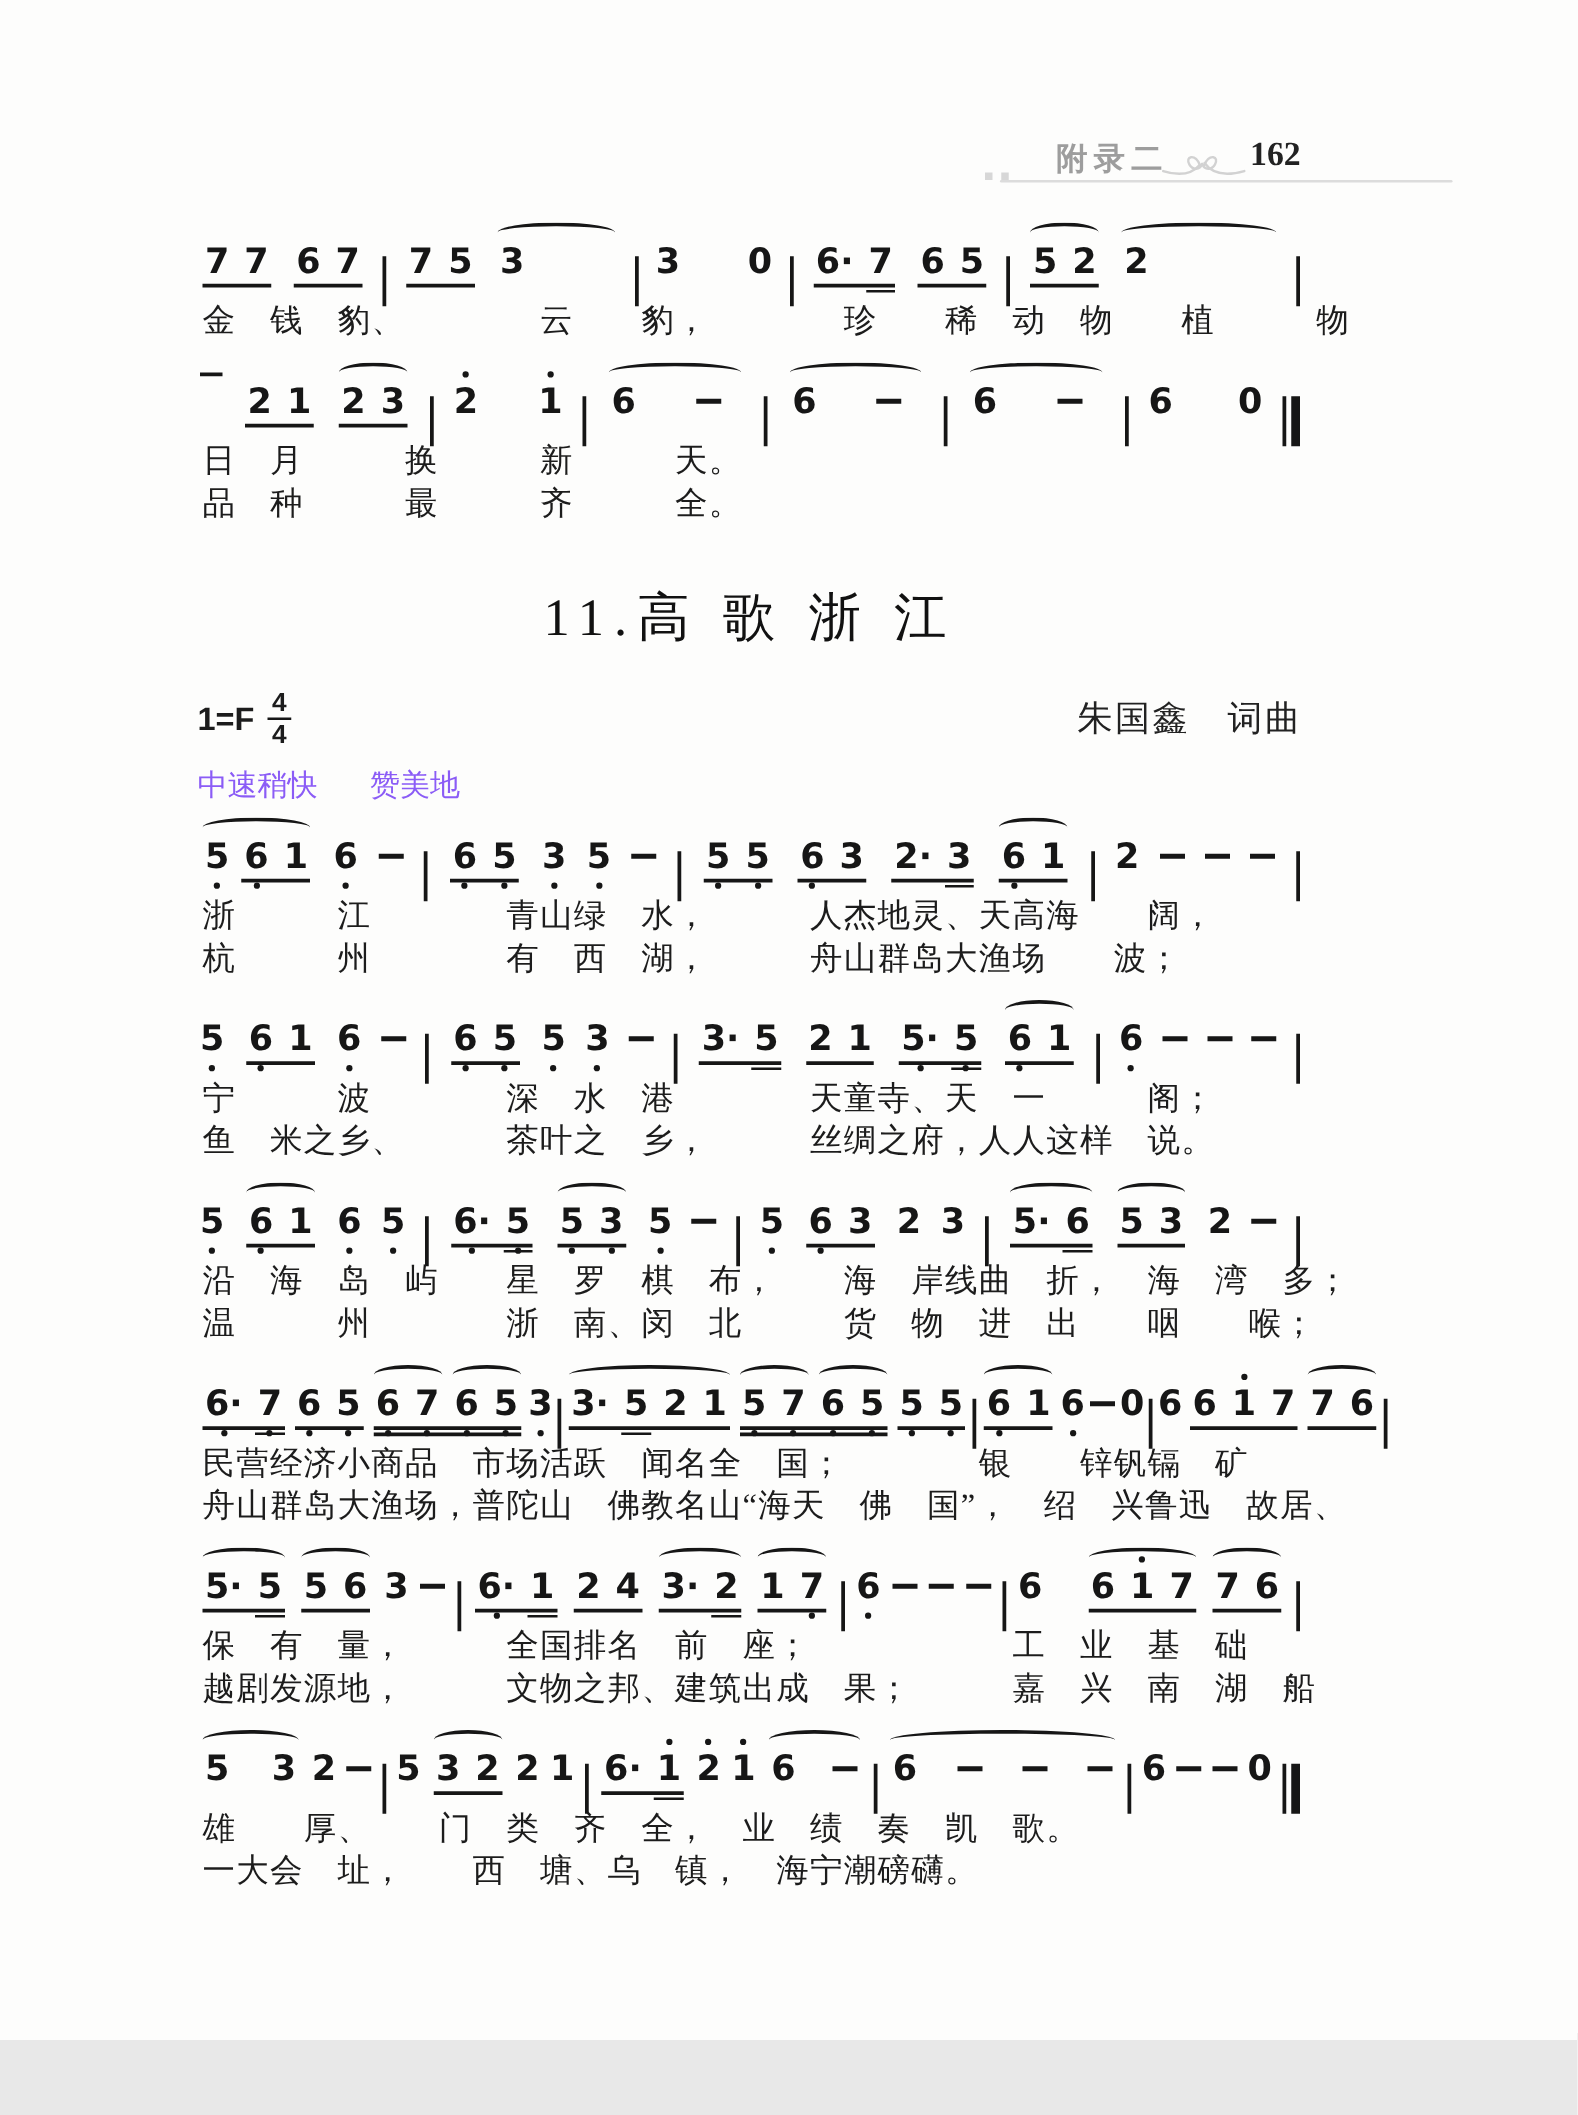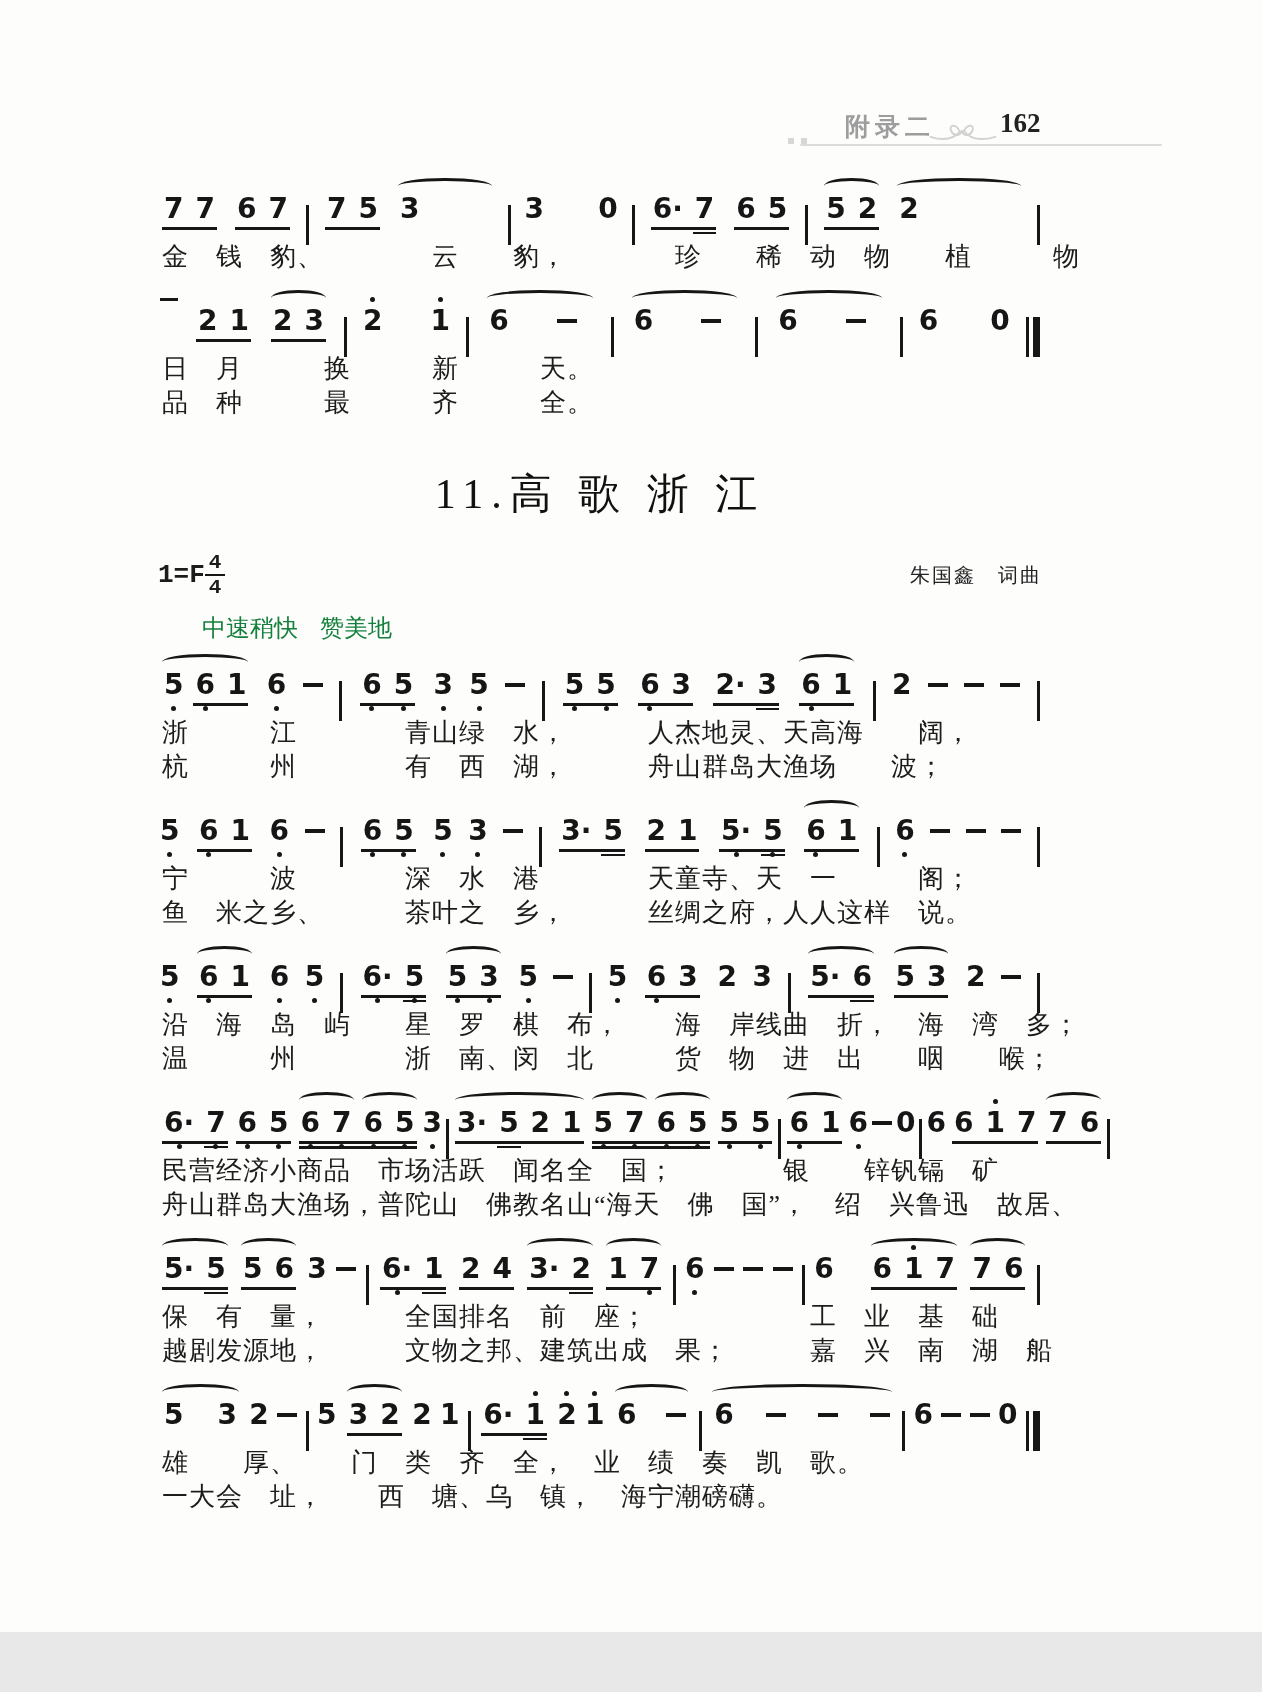--- a/index.html
+++ b/index.html
@@ -39,26 +39,26 @@
   .bline{width:3px;height:40px;background:#161616;display:block;}
   .bline.thick{width:7px;}
   .dashline{width:20px;height:3.5px;background:#161616;display:block;margin-top:14px;}
   .contline{width:18px;height:3px;background:#161616;display:block;margin-bottom:4px;}
   .spacer{display:inline-block;height:1px;}
   .lyr{font-size:26px;line-height:34px;white-space:pre;padding-left:4px;color:#1c1c1c;letter-spacing:1px;}
   
   .titleblk{text-align:center;margin:46px 0 30px 0;}
   .songtitle{font-size:42px;font-weight:normal;letter-spacing:8px;color:#111;}
   .metarow{display:flex;justify-content:space-between;align-items:center;margin-bottom:14px;}
-  .keysig{display:flex;align-items:center;font-family:Liberation Mono, monospace;font-weight:bold;font-size:26px;justify-content:center;}
+  .keysig{display:flex;align-items:center;font-family:Liberation Sans, sans-serif;font-weight:bold;font-size:26px;gap:10px;justify-content:center;}
   .meter{display:inline-flex;flex-direction:column;align-items:center;font-size:21px;line-height:21px;font-weight:bold;}
   .meter .mt{border-bottom:2.5px solid #161616;padding:0 4px 1px 4px;}
   .meter .mb{padding-top:1px;}
-  .credit{font-size:20px;letter-spacing:2px;color:#222;}
-  .temporow{display:flex;gap:22px;font-size:24px;margin-bottom:10px;color:#15803d;margin-left:44px;}
+  .credit{font-size:28px;letter-spacing:2px;color:#222;}
+  .temporow{display:flex;gap:42px;font-size:24px;margin-bottom:10px;color:#8b5cf6;}
 </style>
 </head>
 <body>
 
 <div class="page">
 
   <div class="runhead">
     <div class="hline"></div>
     <div class="hdots">
         <i></i>

